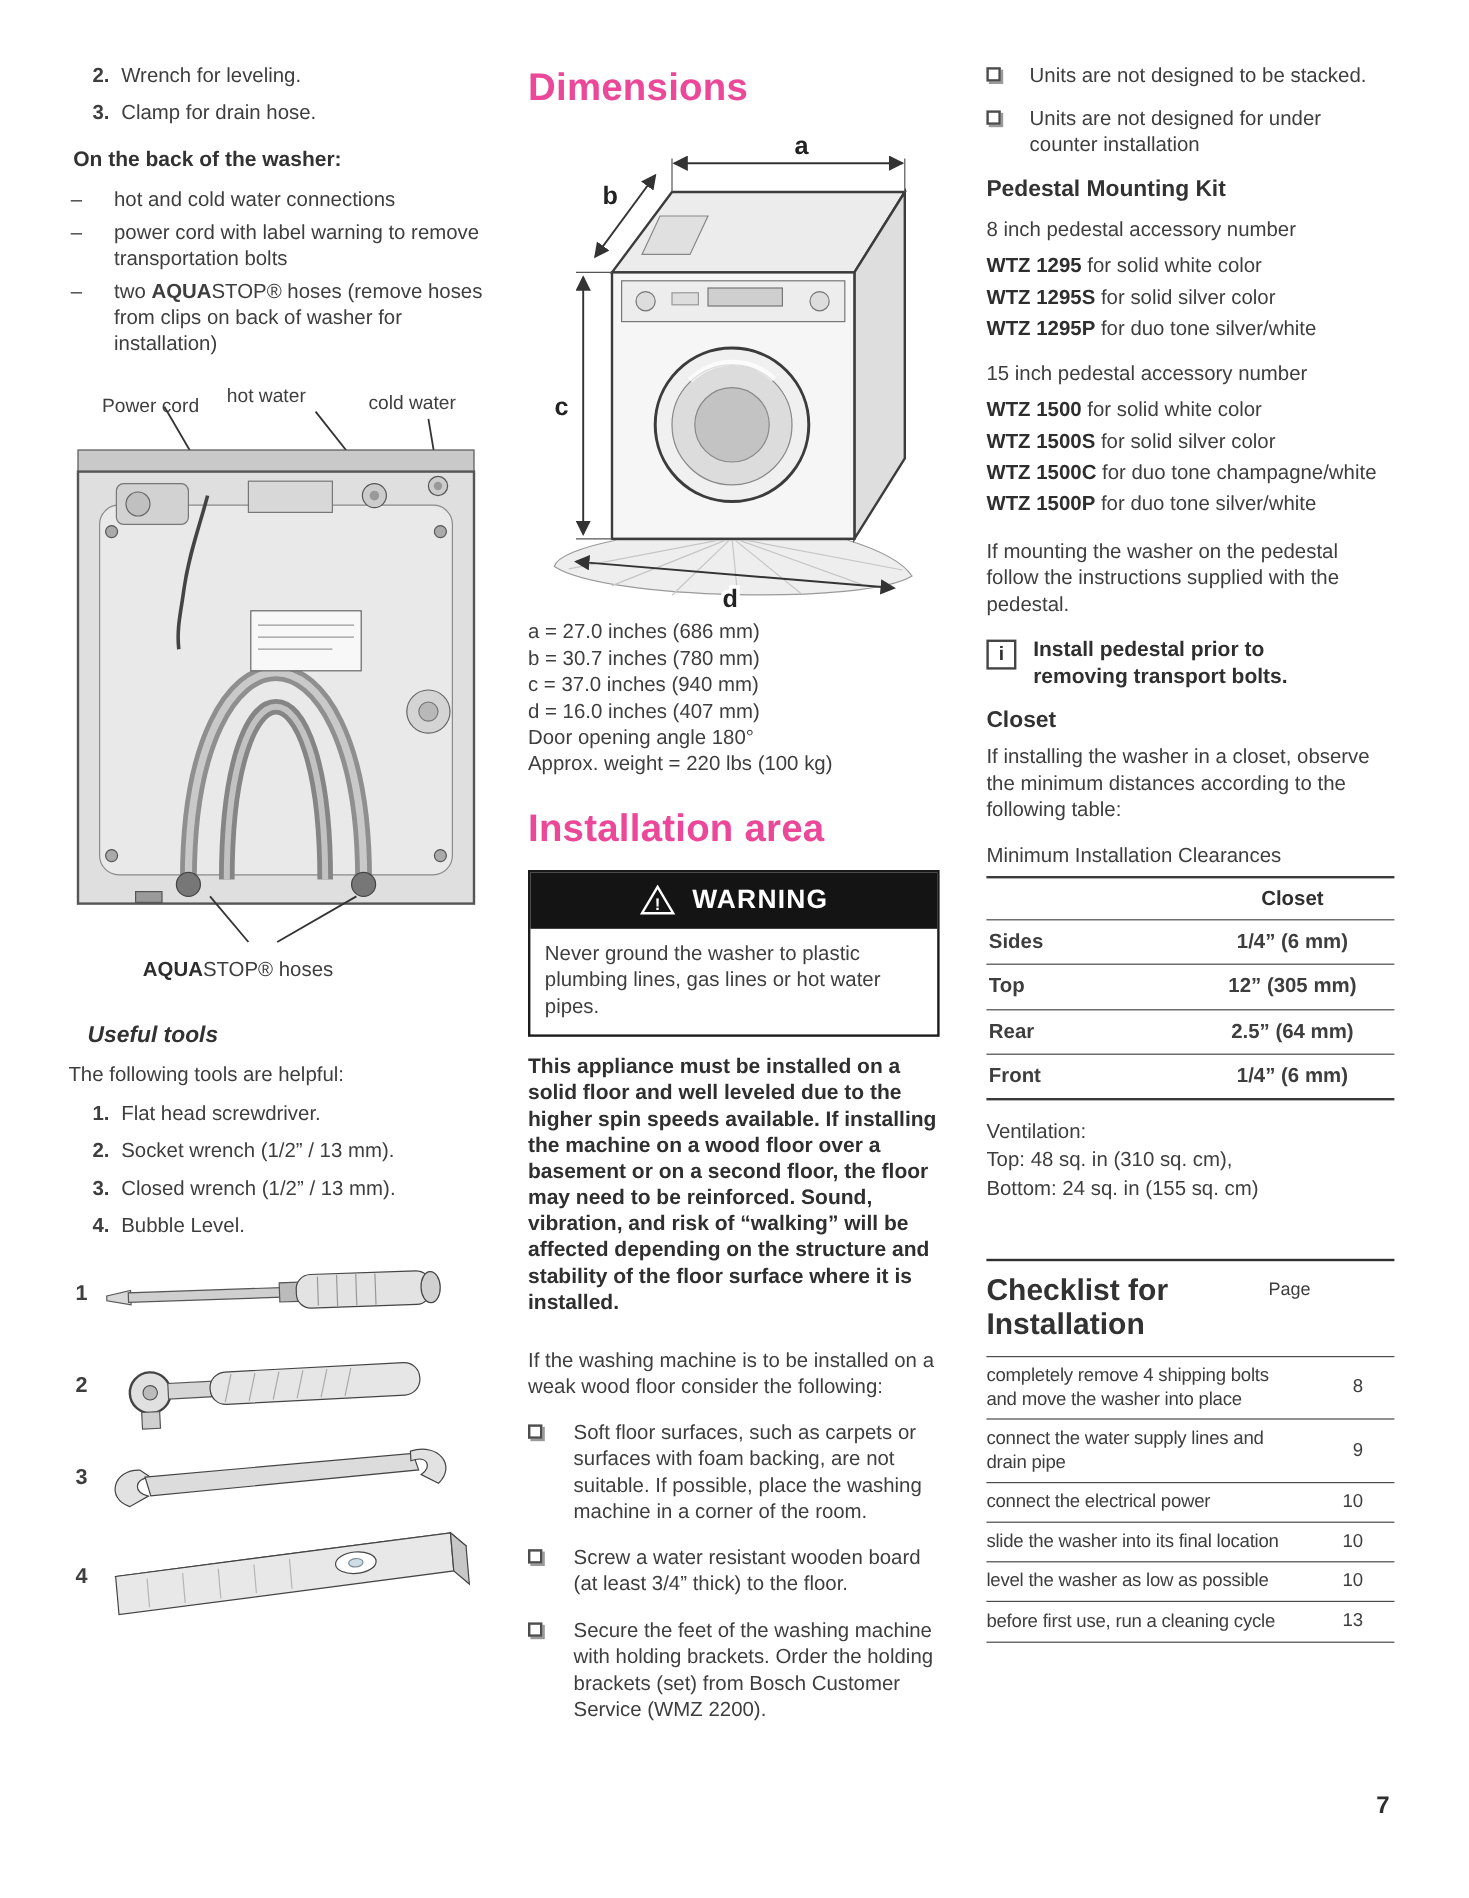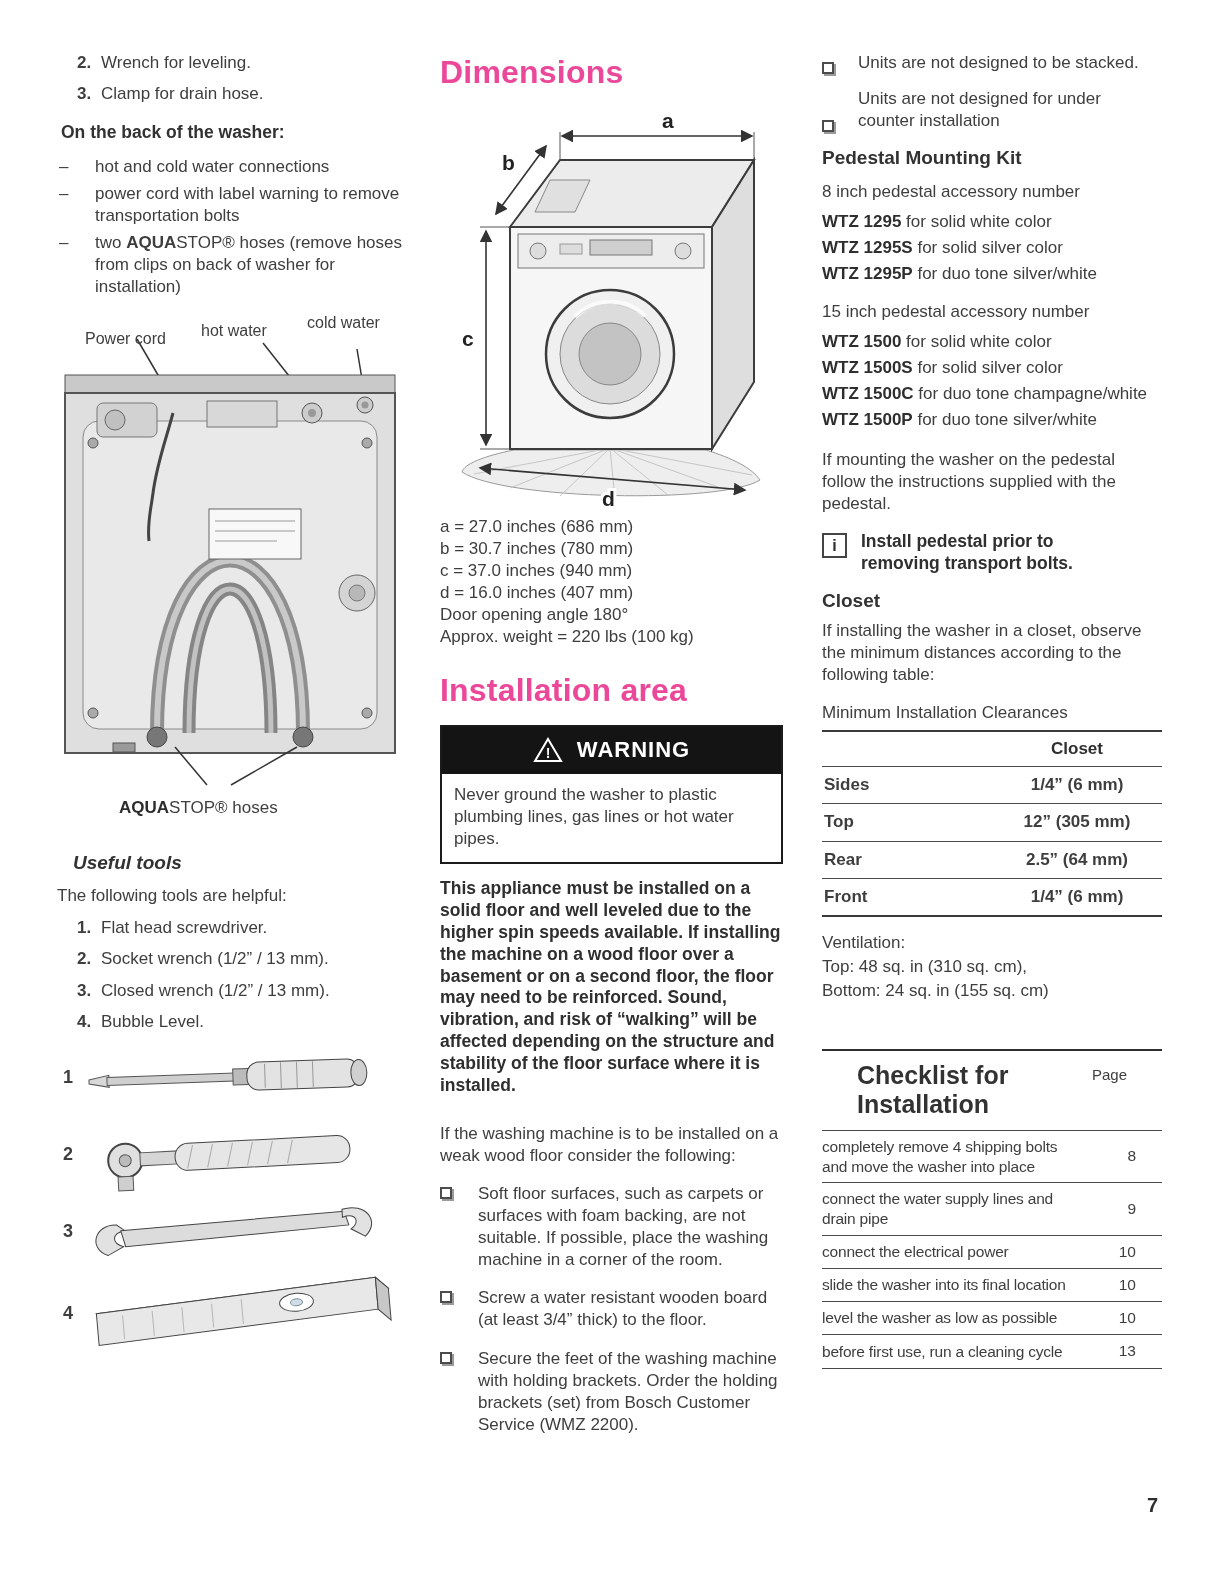--- a/index.html
+++ b/index.html
@@ -43,21 +43,21 @@
   .warning-head .warning-title { font-size:22px; font-weight:700; letter-spacing:1px; }
   .warning-body { padding:10px 12px 12px 12px; }
 
   .bold-para { margin-top:14px; font-weight:700; color:#2f2f2f; font-size:17.5px; line-height:1.25; }
   .floor-para { margin-top:26px; }
 
   .check-item { display:flex; margin-top:16px; }
   .checkbox { width:12px; height:12px; border:2px solid #4c4c4c; box-shadow:2px 2px 0 #9a9a9a; flex:none; margin-top:4px; background:#fff; }
   .check-text { margin-left:26px; }
 
-  .note-item { margin-top:0; margin-bottom:14px;align-items:flex-end; }
+  .note-item { margin-top:0; margin-bottom:14px; }
   .note-item .check-text { margin-left:24px; }
 
   .kit-heading { margin:8px 0 10px 0; }
   .kit-intro { margin-bottom:6px; }
   .wtz-line { line-height:26px; }
   .wtz-line b { color:#2e2e2e; }
   .kit-intro2 { margin-top:14px; margin-bottom:6px; }
   .pedestal-note { margin-top:16px; }
 
   .info-note { display:flex; margin-top:16px; }
@@ -70,21 +70,21 @@
   .clr-head { display:flex; border-top:2.5px solid #3a3a3a; padding:6px 0; }
   .clr-head .spacer { flex:1; }
   .clr-head .clr-head-label { width:170px; text-align:center; font-weight:700; color:#2f2f2f; }
   .clr-row { display:flex; border-top:1.5px solid #4a4a4a; padding:7px 0 7px 2px;font-weight:bold; }
   .clr-row .clr-label { flex:1; }
   .clr-row .clr-val { width:170px; text-align:center; }
   .vent-line { line-height:24px; }
   .vent-block { margin-top:14px; }
 
   .checklist { margin-top:46px; border-bottom:0; }
-  .chk-head { display:flex; justify-content:center; align-items:flex-start; border-top:2.5px solid #2f2f2f; padding:10px 0 10px 0; }
+  .chk-head { display:flex; justify-content:flex-start; align-items:flex-start; border-top:2.5px solid #2f2f2f; padding:10px 0 10px 0; }
   .chk-title { width:235px; font-size:25px; font-weight:700; color:#323232; line-height:1.18; }
   .chk-page-label { font-size:15px; margin-top:4px; color:#3e3e3e; }
   .chk-row { display:flex; justify-content:space-between; border-top:1.5px solid #4a4a4a; padding:6px 0;align-items:center; }
   .chk-row:last-child { border-bottom:1.5px solid #4a4a4a; }
   .chk-text { width:258px; font-size:15.5px; letter-spacing:-0.2px; line-height:1.28; }
   .chk-page { font-size:15.5px; padding-right:26px; }
 
   .dim-label { font-size:21px; font-weight:700; fill:#222; font-family:"Liberation Sans", sans-serif; }
   .dim-label-halo { paint-order:stroke; stroke:#ffffff; stroke-width:6px; }
 
@@ -116,22 +116,22 @@
       <span class="dash-m">–</span>
       <span>power cord with label warning to remove transportation bolts</span>
     </div>
     <div class="dash-item">
       <span class="dash-m">–</span>
       <span><span>two </span><span class="bold-part">AQUA</span><span>STOP® hoses (remove hoses from clips on back of washer for installation)</span></span>
     </div>
 
     <div class="figure-back">
       <div class="fig-label" style="left:28px; top:16px">Power cord</div>
-      <div class="fig-label" style="left:144px; top:8px">hot water</div>
-      <div class="fig-label" style="left:250px; top:0">cold water</div>
+      <div class="fig-label" style="left:132px; top:8px">hot water</div>
+      <div class="fig-label" style="left:250px; top:14px">cold water</div>
       <svg width="345" height="480" viewBox="0 0 345 480">
         <defs>
           <marker id="arr2" markerWidth="8" markerHeight="8" refX="7" refY="4" orient="auto-start-reverse" viewBox="0 0 8 8">
               <path d="M0,0 L8,4 L0,8 Z" fill="#333"></path>
             </marker>
         </defs>
         <line x1="80" y1="26" x2="122" y2="98" stroke="#333" stroke-width="1.5" marker-end="url(#arr2)"></line>
         <line x1="206" y1="30" x2="255" y2="92" stroke="#333" stroke-width="1.5" marker-end="url(#arr2)"></line>
         <line x1="300" y1="36" x2="308" y2="84" stroke="#333" stroke-width="1.5" marker-end="url(#arr2)"></line>
         <rect x="8" y="62" width="330" height="18" fill="#c9c9c9" stroke="#555"></rect>

